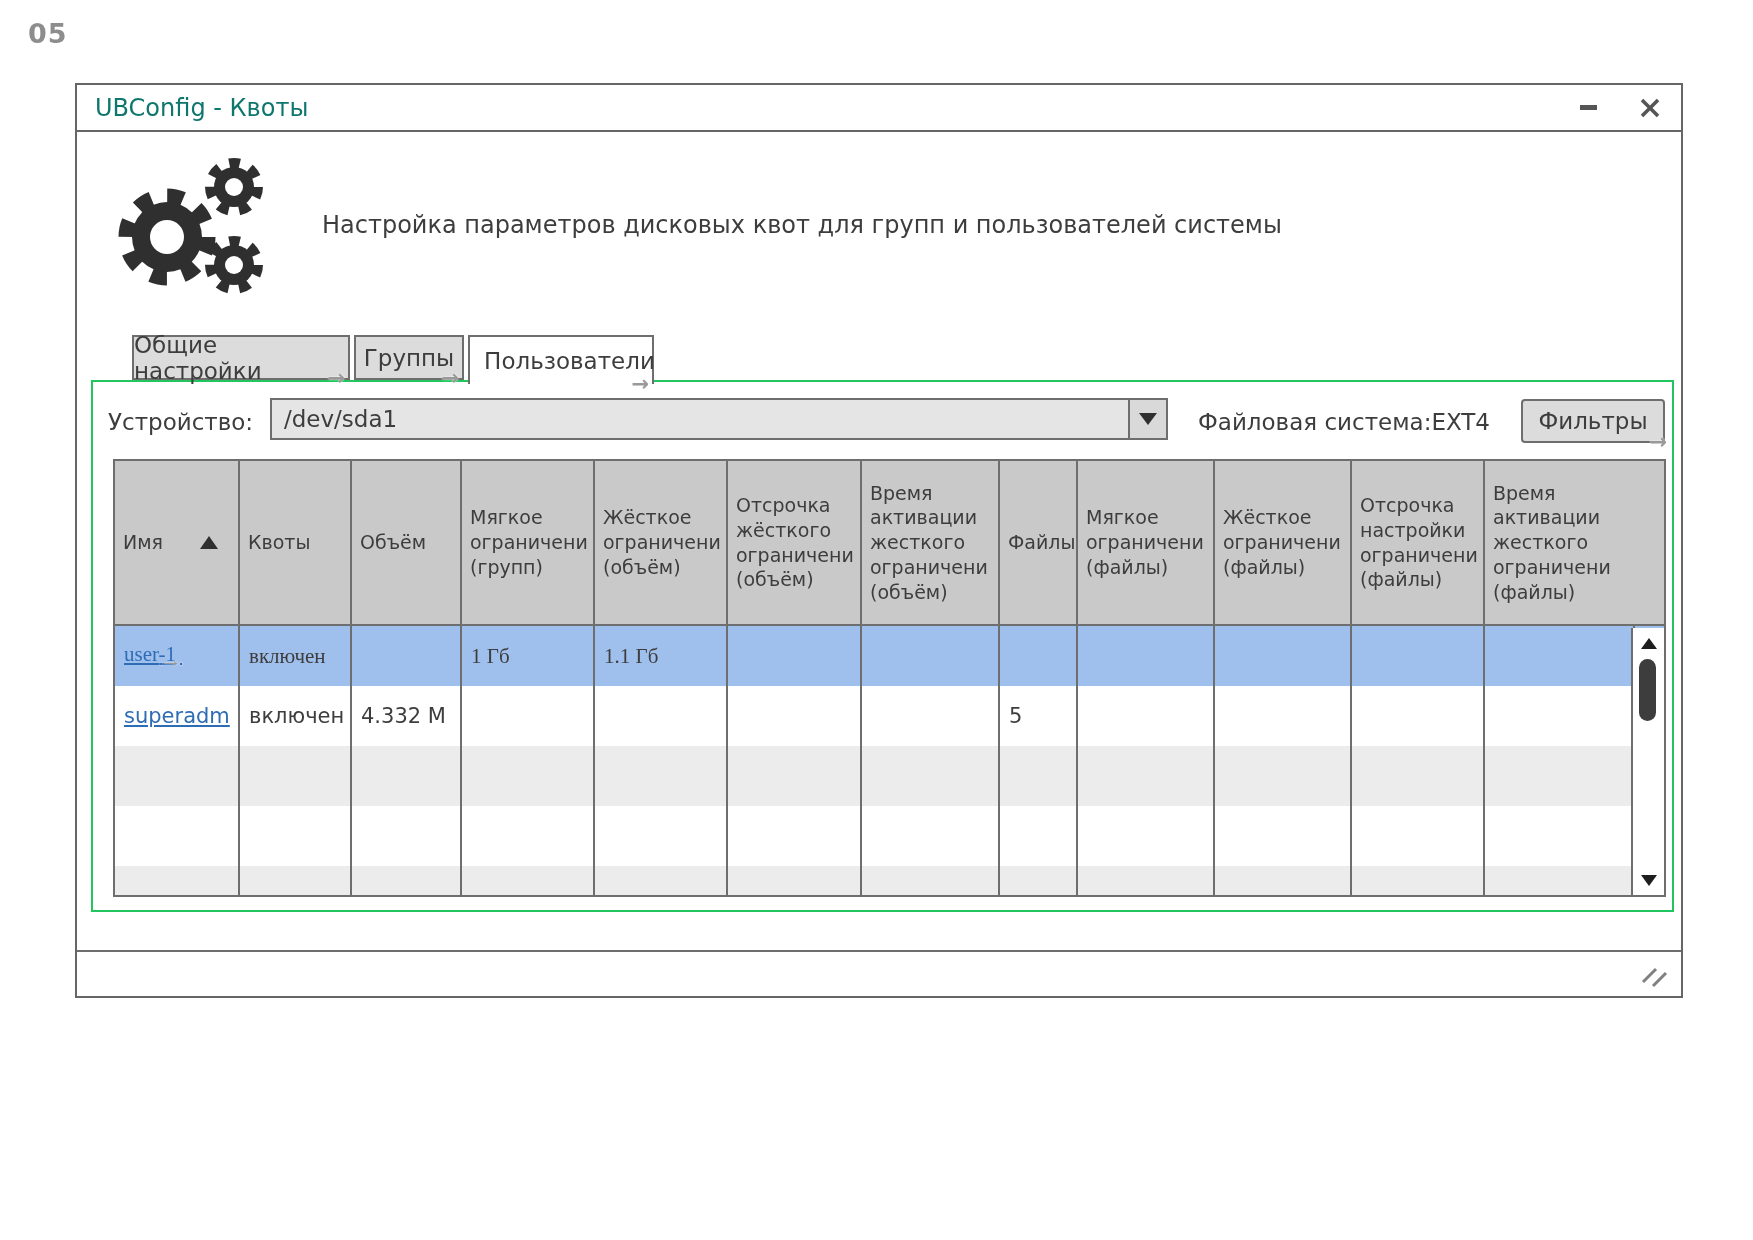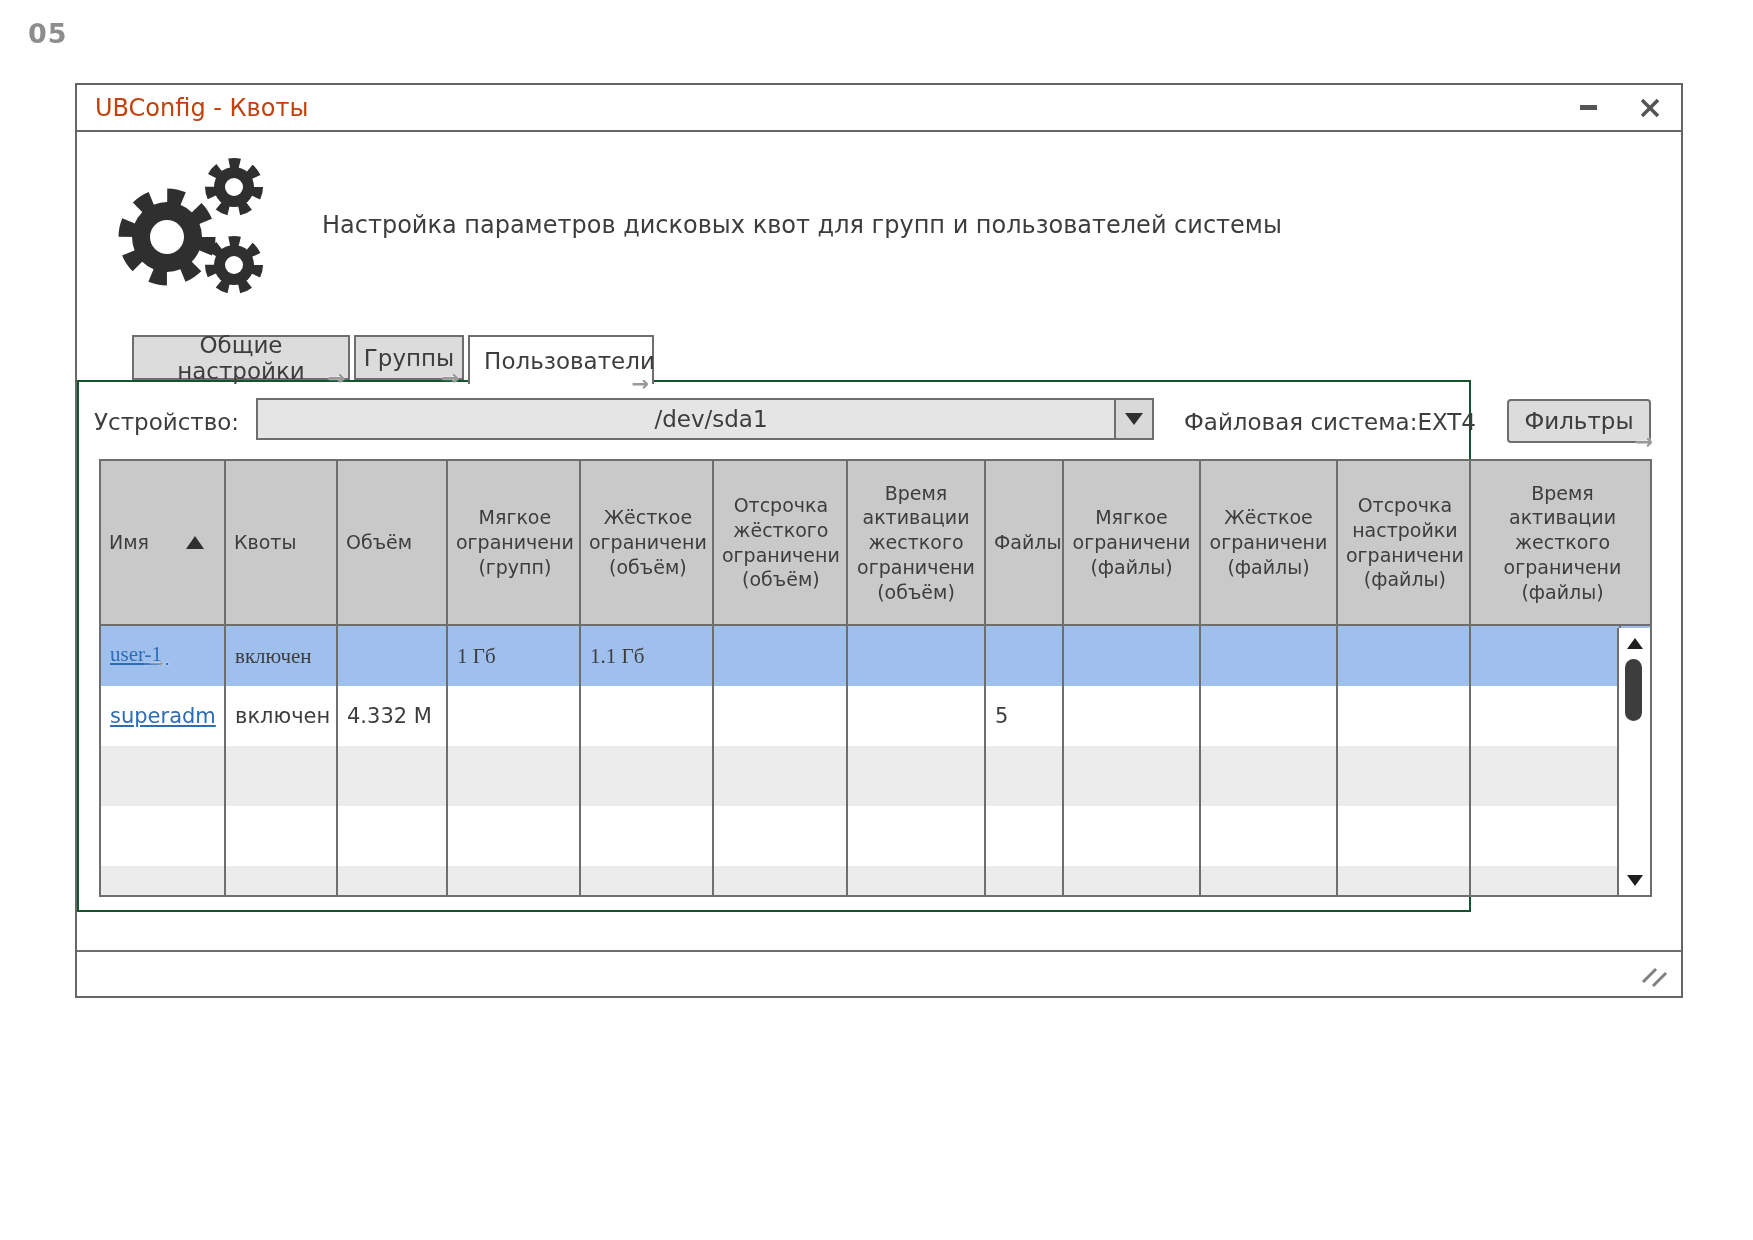--- a/index.html
+++ b/index.html
@@ -1,45 +1,45 @@
 <!DOCTYPE html>
 <html><head>
 <meta charset="utf-8">
 <style>
   html,body{margin:0;padding:0;background:#fff;}
   .stage{position:relative;width:1753px;height:1240px;background:#fff;overflow:hidden;
-         font-family:"DejaVu Sans", "Liberation Sans", sans-serif;color:#3d3d3d;text-align:center;}
+         font-family:"DejaVu Sans", "Liberation Sans", sans-serif;color:#3d3d3d;}
   *{box-sizing:border-box;}
 
   .page-label{position:absolute;left:28px;top:18px;font-size:27px;font-weight:bold;color:#8d8d8d;letter-spacing:1px;}
 
   .window{position:absolute;left:75px;top:83px;width:1608px;height:915px;border:2px solid #666;background:#fff;}
 
   .titlebar{position:absolute;left:0;top:0;right:0;height:47px;border-bottom:2px solid #666;
             display:flex;align-items:center;padding:0 18px;}
-  .win-title{font-size:24px;color:#c2410c;}
+  .win-title{font-size:24px;color:#0f766e;}
   .win-controls{margin-left:auto;display:flex;align-items:center;gap:36px;}
   .min-icon{width:17px;height:5px;background:#555;display:inline-block;}
   .ctrl-btn{display:flex;align-items:center;justify-content:center;width:26px;height:26px;cursor:default;}
 
   .gears{position:absolute;left:35px;top:62px;}
   .desc{position:absolute;left:245px;top:126px;font-size:24px;white-space:nowrap;}
 
   .tabs{position:absolute;left:55px;top:250px;display:flex;gap:4px;z-index:3;}
   .tab{position:relative;height:45px;background:#dcdcdc;border:2px solid #6e6e6e;
        display:flex;align-items:center;justify-content:center;font-size:23px;}
   .tab.t0{width:218px;}
   .tab.t1{width:110px;}
   .tab.t2{width:186px;}
   .tab.active{background:#fff;height:49px;border-bottom:none;z-index:4;padding-left:17px;}
 
   .larrow{color:#999;font-weight:bold;font-size:21px;line-height:1;text-shadow:0 0 2px #fff;}
   .tab .larrow{position:absolute;right:3px;bottom:-11px;}
 
-  .panel{position:absolute;left:0;top:295px;width:1394px;height:532px;border:2px solid #14532d;background:#fff;}
+  .panel{position:absolute;left:14px;top:295px;width:1583px;height:532px;border:2px solid #22c55e;background:#fff;}
 
   .device-label{position:absolute;left:15px;top:27px;font-size:23px;}
   .combobox{position:absolute;left:177px;top:16px;width:898px;height:42px;border:2px solid #6e6e6e;background:#e5e5e5;}
   .combobox .val{display:block;line-height:38px;padding-left:12px;font-size:23px;}
   .combo-btn{position:absolute;right:0;top:0;width:38px;height:38px;background:#d9d9d9;border-left:2px solid #6e6e6e;
              display:flex;align-items:center;justify-content:center;}
   .tri-down{width:0;height:0;border-left:9px solid transparent;border-right:9px solid transparent;border-top:12px solid #2f2f2f;}
   .tri-up{width:0;height:0;border-left:9px solid transparent;border-right:9px solid transparent;border-bottom:12px solid #2f2f2f;}
 
   .fs-label{position:absolute;left:1105px;top:27px;font-size:23px;white-space:nowrap;}

